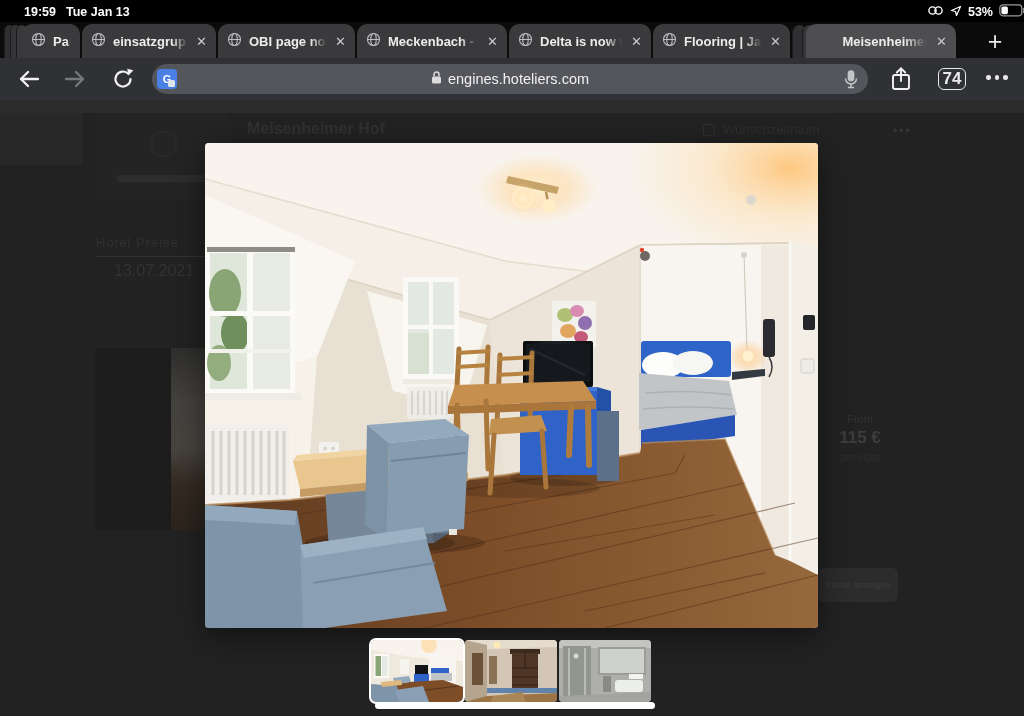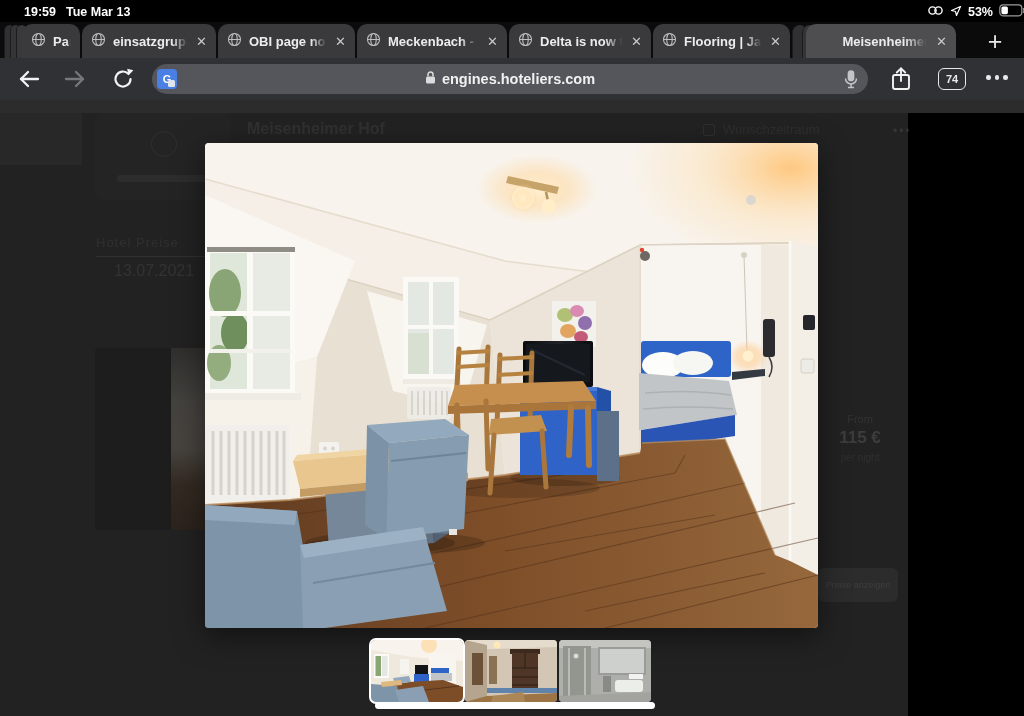--- a/index.html
+++ b/index.html
@@ -35,35 +35,35 @@
   .new-tab { margin-left:auto; width:38px; height:34px; display:flex; align-items:center;
     justify-content:center; color:#e8e8e8; font-size:25px; font-weight:300; }
 
   
   .toolbar { position:absolute; left:0; top:58px; width:1024px; height:42px; background:#2f3134; }
   .tb-btn { position:absolute; top:9px; width:26px; height:24px; display:flex;
     align-items:center; justify-content:center; }
   .addr { position:absolute; left:152px; right:156px; top:6px; height:30px;
     background:#54565b; border-radius:15px; display:flex; align-items:center;
     justify-content:center; color:#f1f1f2; font-size:14.5px; }
-  .addr .center { display:flex; align-items:center; gap:6px;font-weight:bold; }
+  .addr .center { display:flex; align-items:center; gap:6px; }
   .translate { position:absolute; left:5px; top:5px; width:20px; height:20px;
     background:#4a80e4; border-radius:4px; color:#fff; font-size:11px; font-weight:700;
     display:flex; align-items:center; justify-content:center; }
   .translate::after { content:""; position:absolute; right:2px; bottom:2px; width:7px;
     height:7px; background:#dfe5ee; border-radius:1.5px; }
   .mic { position:absolute; right:10px; top:6px; }
   .tabs-box { position:absolute; left:938px; top:10px; width:28px; height:22px;
-    border:1.8px solid #e9e9ea; border-radius:6px; color:#e9e9ea; font-size:11px;
+    border:1.8px solid #e9e9ea; border-radius:6px; color:#e9e9ea; font-size:17px;
     font-weight:700; display:flex; align-items:center; justify-content:center; }
   .dots { position:absolute; left:986px; top:17px; display:flex; gap:4px; }
   .dots b { width:4.5px; height:4.5px; border-radius:50%; background:#e9e9ea; }
 
   
-  .page { position:absolute; left:0; top:100px; width:908px; height:616px; background:#222223; }
+  .page { position:absolute; left:0; top:100px; width:1024px; height:616px; background:#222223; }
   .pg-band { position:absolute; left:0; top:0; width:1024px; height:13px; background:#2c2c2d; }
   .pg-leftblock { position:absolute; left:0; top:13px; width:82px; height:52px; background:#282829; }
   .pg-logocard { position:absolute; left:95px; top:13px; width:136px; height:87px;
     background:#242425; border-radius:8px; }
   .pg-logocard .emblem { position:absolute; left:56px; top:18px; width:26px; height:26px;
     border:1px solid rgba(255,255,255,0.05); border-radius:50%; }
   .pg-logocard .line { position:absolute; left:22px; top:62px; width:92px; height:7px;
     background:rgba(255,255,255,0.045); border-radius:3px; }
   .pg-title { position:absolute; left:247px; top:20px; font-size:16px; font-weight:600;
     color:rgba(255,255,255,0.065); }
@@ -97,21 +97,21 @@
   .thumb.selected { outline:2px solid #fff; outline-offset:0px; border-radius:5px; }
   .scrollbar { position:absolute; left:375px; top:602px; width:280px; height:7px;
     background:#fff; border-radius:4px; }
 </style>
 </head>
 <body>
 
 <div class="status-bar">
   <div class="status-left">
     <span>19:59</span>
-    <span>Tue Mar 13</span>
+    <span>Tue Jan 13</span>
   </div>
   <div class="status-right">
     <span>
       <svg width="17" height="11" viewBox="0 0 17 11">
           <g fill="none" stroke="#fff" stroke-width="1.4">
         <circle cx="5.5" cy="5.5" r="3.6"></circle>
             <circle cx="11.5" cy="5.5" r="3.6"></circle>
           </g>
         </svg>
     </span>

